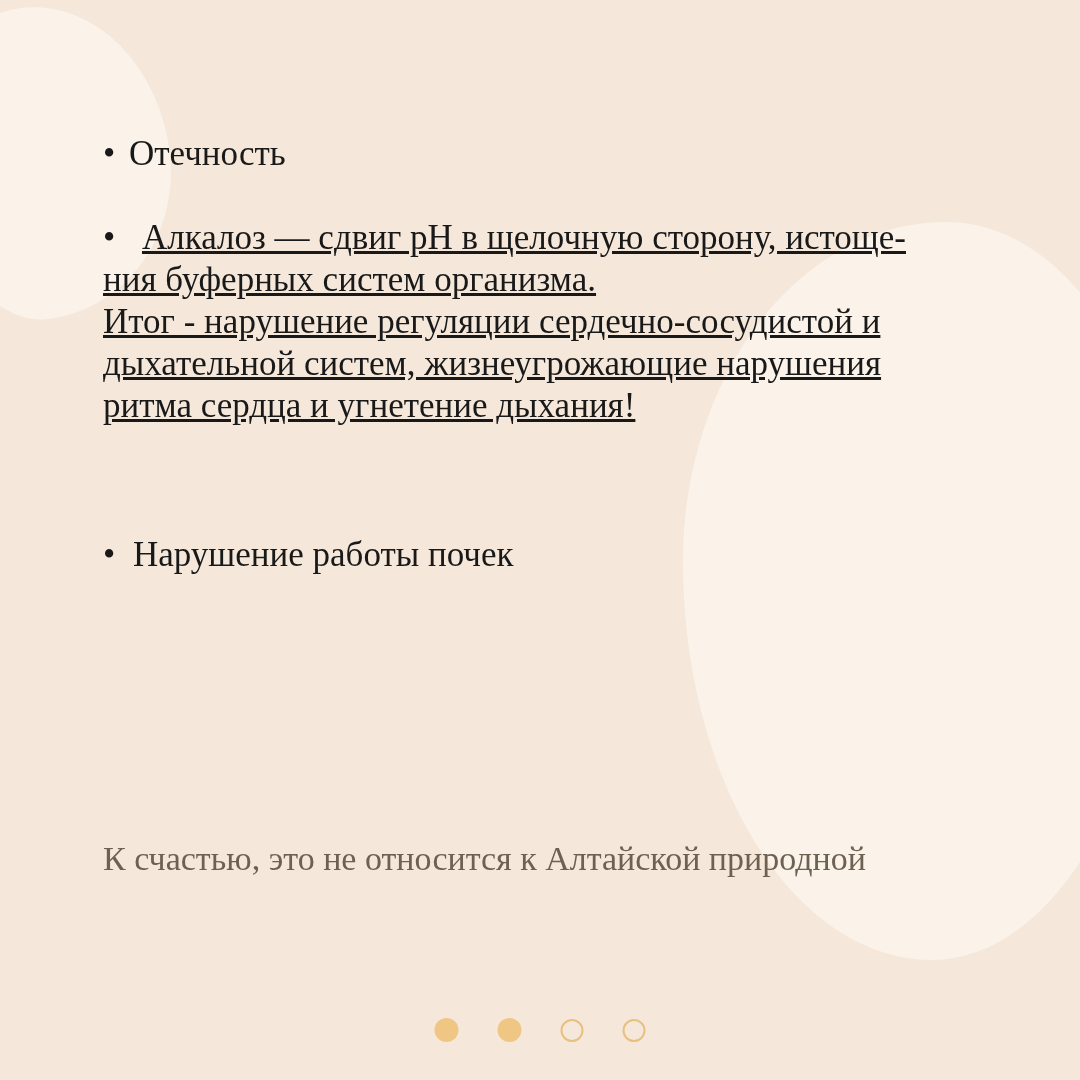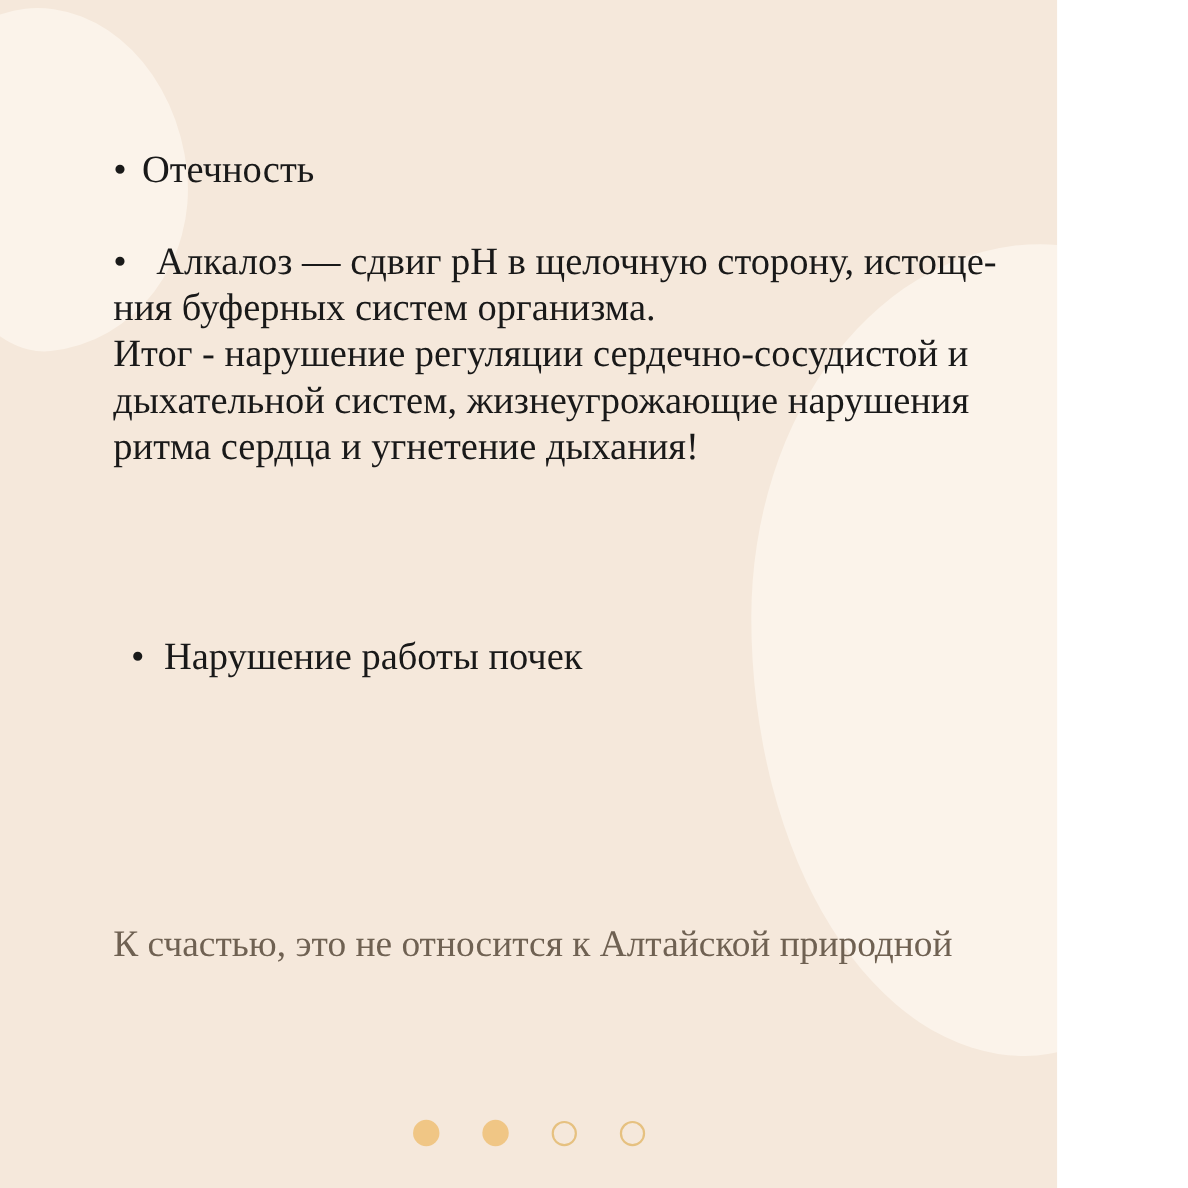--- a/index.html
+++ b/index.html
@@ -1,21 +1,21 @@
 <!DOCTYPE html>
 <html style="--bg: #f5e8db; --blob: #fbf3ea; --text: #191919; --muted: #6f6152; --dot-fill: #f0c685; --dot-outline: #e6c180;"><head>
 <meta charset="utf-8">
 <style>
   html, body {
     margin: 0;
     padding: 0;
   }
   .canvas {
     position: relative;
-    width: 961px;
+    width: 1080px;
     height: 1080px;
     overflow: hidden;
     background: var(--bg, #f5e8db);
     font-family: "Liberation Serif", "DejaVu Serif", serif;
   }
   .blob {
     position: absolute;
     background: var(--blob, #fbf3ea);
   }
   .blob-tl {
@@ -39,23 +39,23 @@
     color: var(--text, #191919);
     font-size: 35px;
     line-height: 42px;
     white-space: nowrap;
   }
   .marker {
     display: inline-block;
     width: 26px;
   }
   .item-1 { top: 133px; }
-  .item-2 { top: 217px; }
+  .item-2 { top: 217px; text-decoration: underline; }
   .item-3 { top: 466px; }
-  .item-4 { top: 576px; margin-left: 16px; }
+  .item-4 { top: 534px; }
   .item-2 .marker { width: 39px; }
   .item-3 .marker { width: 22px; }
   .item-4 .marker { width: 30px; }
   .footer-note {
     position: absolute;
     left: 103px;
     top: 835px;
     color: var(--muted, #6f6152);
     font-size: 34px;
     line-height: 48px;

